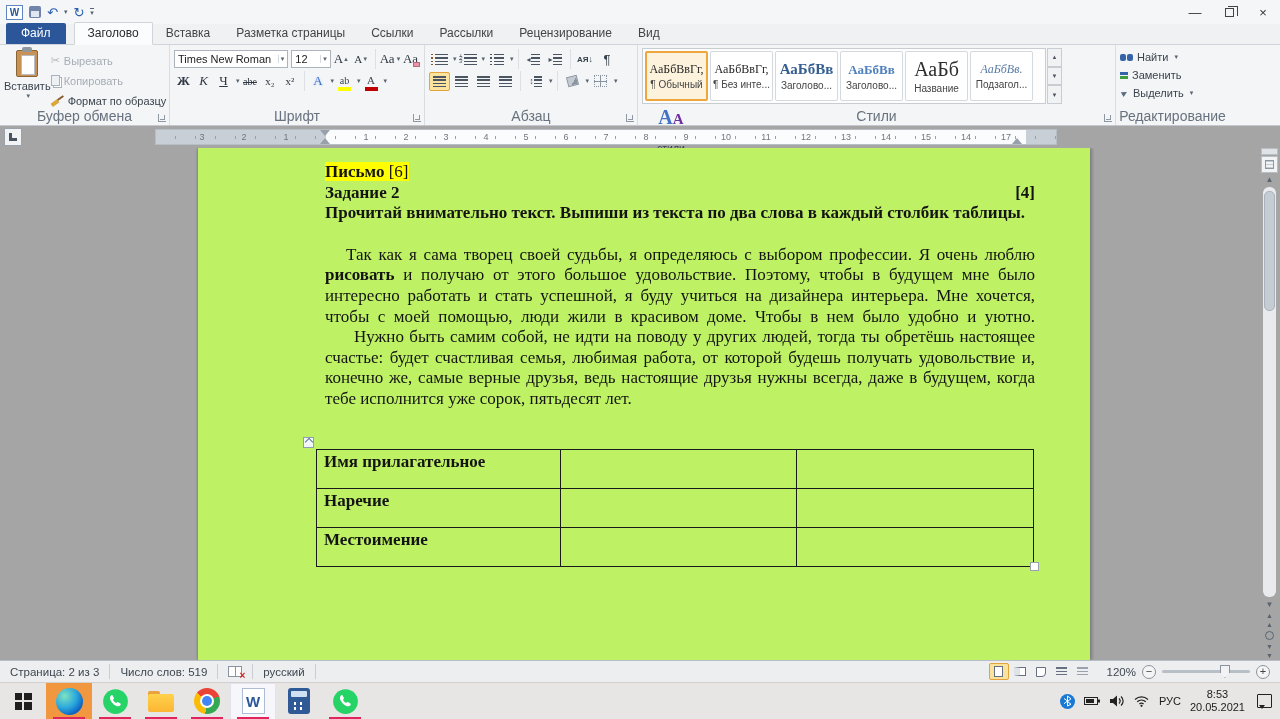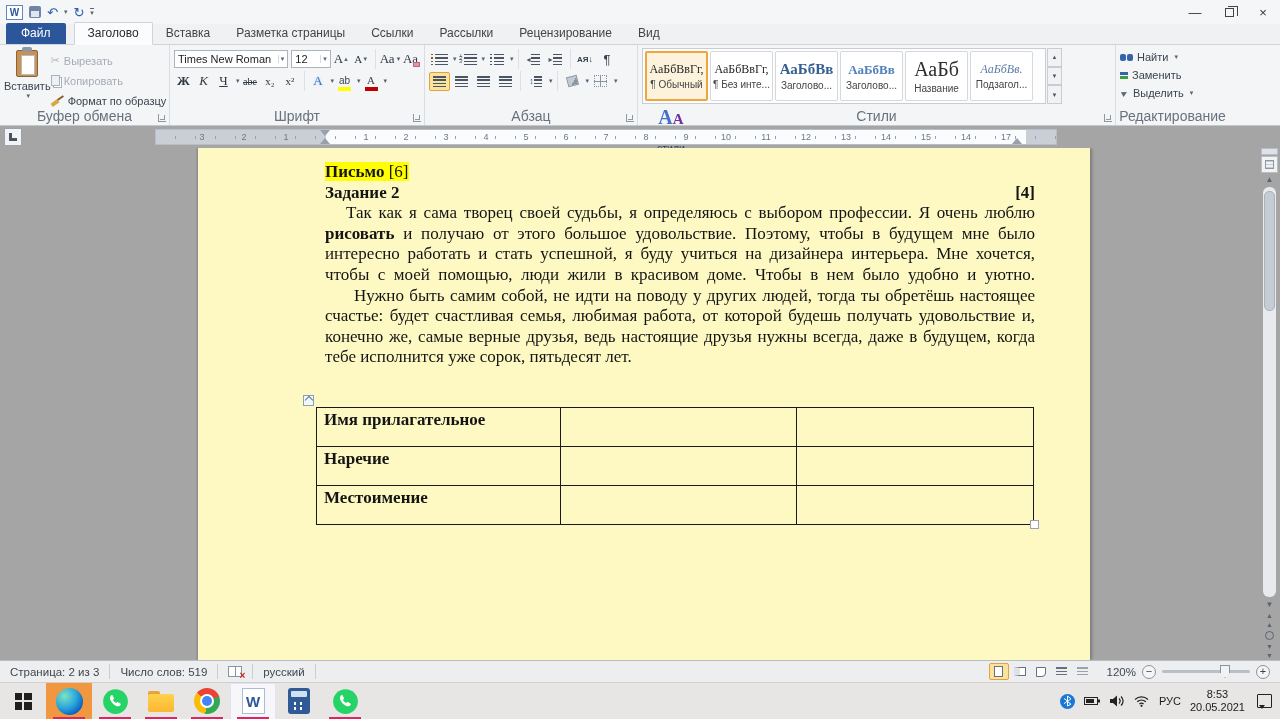--- a/index.html
+++ b/index.html
@@ -110,21 +110,21 @@
   .hruler { position:absolute; left:155px; top:3px; width:902px; height:16px; background:#fbfcfd; border:1px solid #b7bec6; }
   .hruler .marginzone { position:absolute; top:0; bottom:0; background:#c9cfd6; }
   .hruler .ticks { position:absolute; left:0; right:0; top:6px; height:3px; background:repeating-linear-gradient(to right, transparent 0 19px, #99a2ac 19px 20px); }
   .num { position:absolute; top:2px; font-size:9px; color:#6e7680; transform:translateX(-50%); line-height:11px; }
   .ind-top { position:absolute; left:164px; top:0; width:0; height:0; border:5px solid transparent; border-top:6px solid #98a1ab; }
   .ind-bot { position:absolute; left:164px; bottom:0; width:0; height:0; border:5px solid transparent; border-bottom:6px solid #98a1ab; }
   .ind-right { position:absolute; left:856px; bottom:0; width:0; height:0; border:5px solid transparent; border-bottom:6px solid #98a1ab; }
 
   
   .docarea { position:absolute; top:148px; left:0; right:0; height:512px; background:#a5a5a5; overflow:hidden; }
-  .page { position:absolute; left:198px; width:892px; top:0; bottom:0; background:#fef9c3; box-shadow:2px 0 3px rgba(0,0,0,.25), -1px 0 2px rgba(0,0,0,.2); }
+  .page { position:absolute; left:198px; width:892px; top:0; bottom:0; background:#bef264; box-shadow:2px 0 3px rgba(0,0,0,.25), -1px 0 2px rgba(0,0,0,.2); }
   .textarea { position:absolute; left:127px; right:55px; top:14px; bottom:0; font-family:"Liberation Serif","DejaVu Serif",serif; font-size:17px; line-height:20.6px; color:#141414; }
   .hlyellow { background:#ffff00; }
   .brow { display:flex; justify-content:space-between; font-weight:bold; }
   .brow .pts { font-weight:normal; }
   .taskpara { font-weight:bold; text-align:justify; margin-bottom:21px; }
   .p1 { text-align:justify; text-align-last:justify; text-indent:21px; }
   .p2 { text-align:justify; text-indent:29px; }
   .tblwrap { position:relative; margin-top:39px; margin-left:-9px; }
   .movehandle { position:absolute; left:-13px; top:-12px; width:11px; height:11px; border:1px solid #8aa0b8; background:#f4f7fa; display:flex; align-items:center; justify-content:center; }
   .movehandle::after { content:""; width:5px; height:5px; border-top:1px solid #5a7a9a; border-left:1px solid #5a7a9a; transform:rotate(45deg); }
@@ -297,21 +297,21 @@
         </span>
       <span class="fbtn" style="font-size:11px;">
           <span>x²</span>
         </span>
       <span class="vsep"></span>
       <span class="fbtn" style="color:#4472c4;text-shadow:0 0 2px #9dc3ff;">
           <span>А</span>
         </span>
         <span class="dd">▾</span>
       <span class="stack">
-          <span style="font-size:10px;font-family:Liberation Sans, sans-serif;">ab</span>
+          <span style="font-size:10px;font-family:Liberation Serif, serif;">ab</span>
           <span class="bar" style="background:#ffff00;"></span>
         </span>
         <span class="dd">▾</span>
       <span class="stack">
           <span style="font-size:11px;font-family:'Liberation Serif',serif;">А</span>
           <span class="bar" style="background:#c00000;"></span>
         </span>
         <span class="dd">▾</span>
     </div>
     <div class="glabel">Шрифт</div>
@@ -484,20 +484,21 @@
 </div>
 
 <div class="docarea">
   <div class="page">
     <div class="textarea">
       <div><span class="hlyellow" style="font-weight:bold;">Письмо</span><span class="hlyellow"> </span><span class="hlyellow">[6]</span></div>
       <div class="brow">
           <span>Задание 2</span>
           <span class="pts" style="font-weight:bold;">[4]</span>
         </div>
+      <div class="taskpara">Прочитай внимательно текст. Выпиши из текста по два слова в каждый столбик таблицы.</div>
       <div class="p1"><span>Так как я  сама творец своей судьбы, я определяюсь с выбором профессии. Я очень люблю </span><b>рисовать</b><span> и получаю от этого большое удовольствие. Поэтому, чтобы в будущем мне было интересно работать и стать успешной, я буду учиться на дизайнера интерьера. Мне хочется, чтобы с моей помощью, люди жили в красивом доме. Чтобы в нем было удобно и уютно.</span></div>
       <div class="p2">Нужно быть самим собой, не идти на поводу у других людей, тогда ты обретёшь настоящее счастье: будет счастливая семья, любимая работа, от которой будешь получать удовольствие и, конечно же, самые верные друзья, ведь настоящие друзья нужны всегда, даже в будущем, когда тебе исполнится уже сорок, пятьдесят лет.</div>
       <div class="tblwrap">
         <div class="movehandle"></div>
         <table class="doc">
           <colgroup>
               <col style="width:244px;">
               <col style="width:236px;">
               <col style="width:237px;">
             </colgroup>

